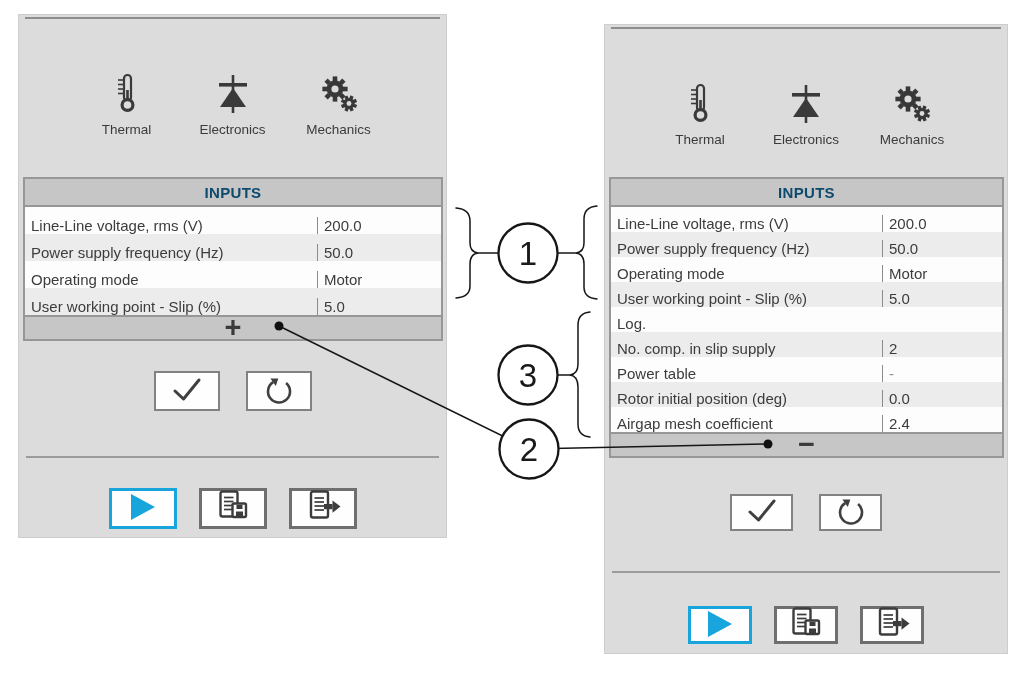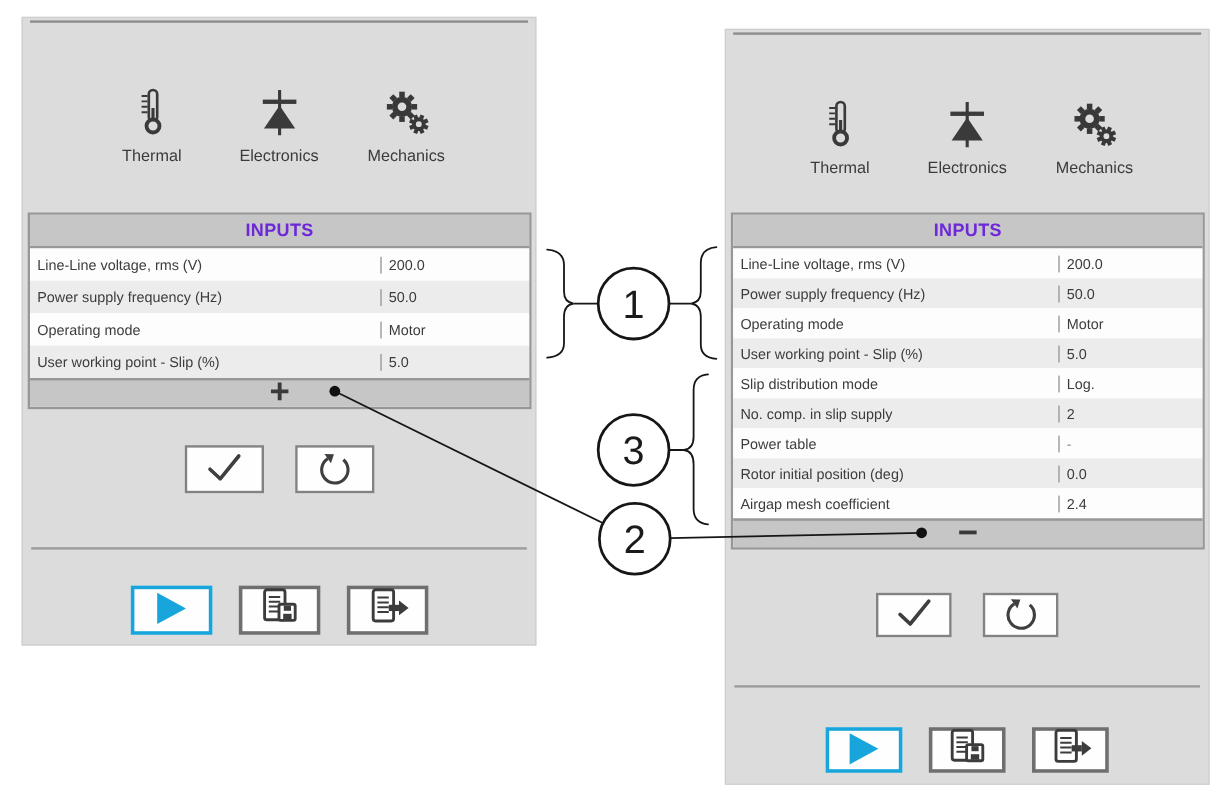--- a/index.html
+++ b/index.html
@@ -18,22 +18,22 @@
   .tab { width:106px; display:flex; flex-direction:column; align-items:center; cursor:pointer; }
   .tab-icon { height:40px; display:flex; align-items:flex-end; justify-content:center; }
   .tab-label { margin-top:9px; font-size:13.5px; color:#3b3b3b; white-space:nowrap; }
 
   
   .inputs-table { position:absolute; left:4px; right:3px; border:2px solid #979797; background:#fdfdfd; }
   .panel-left  .inputs-table { top:162px; }
   .panel-right .inputs-table { top:152px; }
   .t-header { height:28px; background:#c6c6c6; border-bottom:2px solid #979797;
               display:flex; align-items:center; justify-content:center;
-              font-size:15px; font-weight:600; color:#6d28d9; letter-spacing:0.3px; }
-  .t-row { display:flex; align-items:center; background:#fdfdfd; font-size:12px; color:#3c3c3c; }
+              font-size:15px; font-weight:600; color:#0c4a6e; letter-spacing:0.3px; }
+  .t-row { display:flex; align-items:flex-end; background:#fdfdfd; font-size:15px; color:#3c3c3c; }
   .panel-left  .t-row { height:27px; }
   .panel-right .t-row { height:25px; }
   .t-row.alt { background:#ececec; }
   .t-label { display:flex; align-items:center; padding-left:6px; border-right:1px solid #8c8c8c; }
   .panel-left  .t-label { flex:0 0 293px; }
   .panel-right .t-label { flex:0 0 272px; }
   .t-value { display:flex; align-items:center; padding-left:6px; flex:1; }
   .t-value.muted { color:#8f8f8f; }
   .t-footer { height:24px; background:#c6c6c6; border-top:2px solid #979797;
               display:flex; align-items:center; justify-content:center; cursor:pointer; }
@@ -284,21 +284,20 @@
       </div>
       <div class="t-row">
         <div class="t-label">Operating mode</div>
         <div class="t-value">Motor</div>
       </div>
       <div class="t-row alt">
         <div class="t-label">User working point - Slip (%)</div>
         <div class="t-value">5.0</div>
       </div>
       <div class="t-row">
-        <div class="t-label">Slip distribution mode</div>
         <div class="t-value">Log.</div>
       </div>
       <div class="t-row alt">
         <div class="t-label">No. comp. in slip supply</div>
         <div class="t-value">2</div>
       </div>
       <div class="t-row">
         <div class="t-label">Power table</div>
         <div class="t-value muted">-</div>
       </div>

